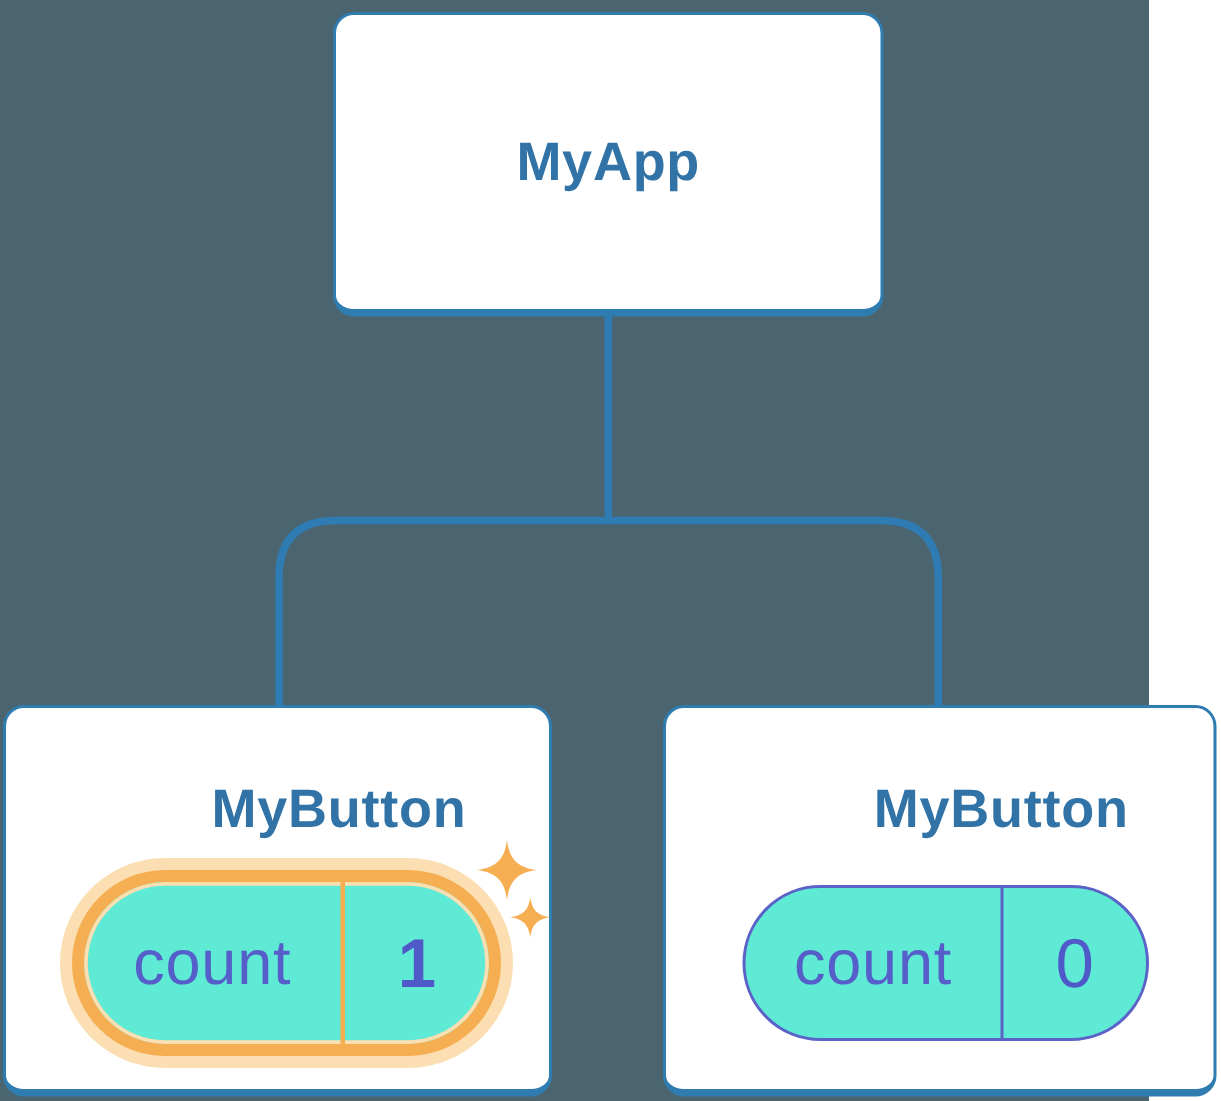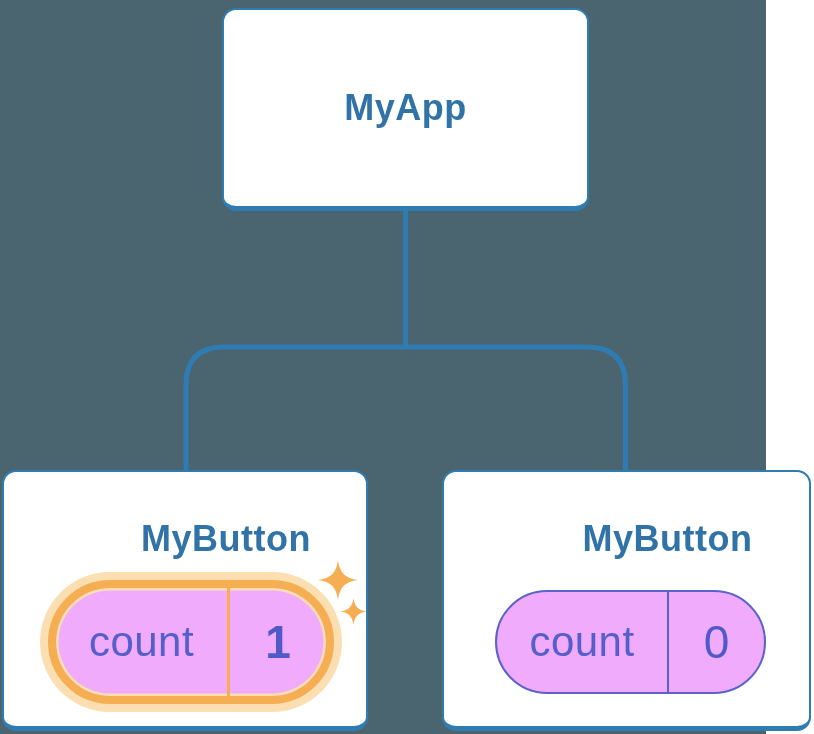--- a/index.html
+++ b/index.html
@@ -27,21 +27,21 @@
   .node-title{
     color:var(--node-title,#3173A6);
     font-size:36px;font-weight:600;letter-spacing:.5px;
   }
   .child-title{
     position:absolute;top:47px;left:0;width:100%;
     text-align:center;line-height:40px;margin-left:41px;
   }
 
   .pill{
-    position:absolute;background:#f0abfc;box-sizing:border-box;
+    position:absolute;background:#5eead4;box-sizing:border-box;
     border-radius:999px;display:flex;align-items:stretch;
   }
   .pill-highlight{
     left:44px;top:108px;width:286px;height:124px;
     border:8px solid var(--highlight,#F6AE52);
     box-shadow:0 0 0 8px var(--highlight-glow,#FBDFB2),
                inset 0 0 0 2.5px var(--highlight-glow,#FBDFB2);
   }
   .pill-default{
     left:51px;top:118px;width:271px;height:104px;

